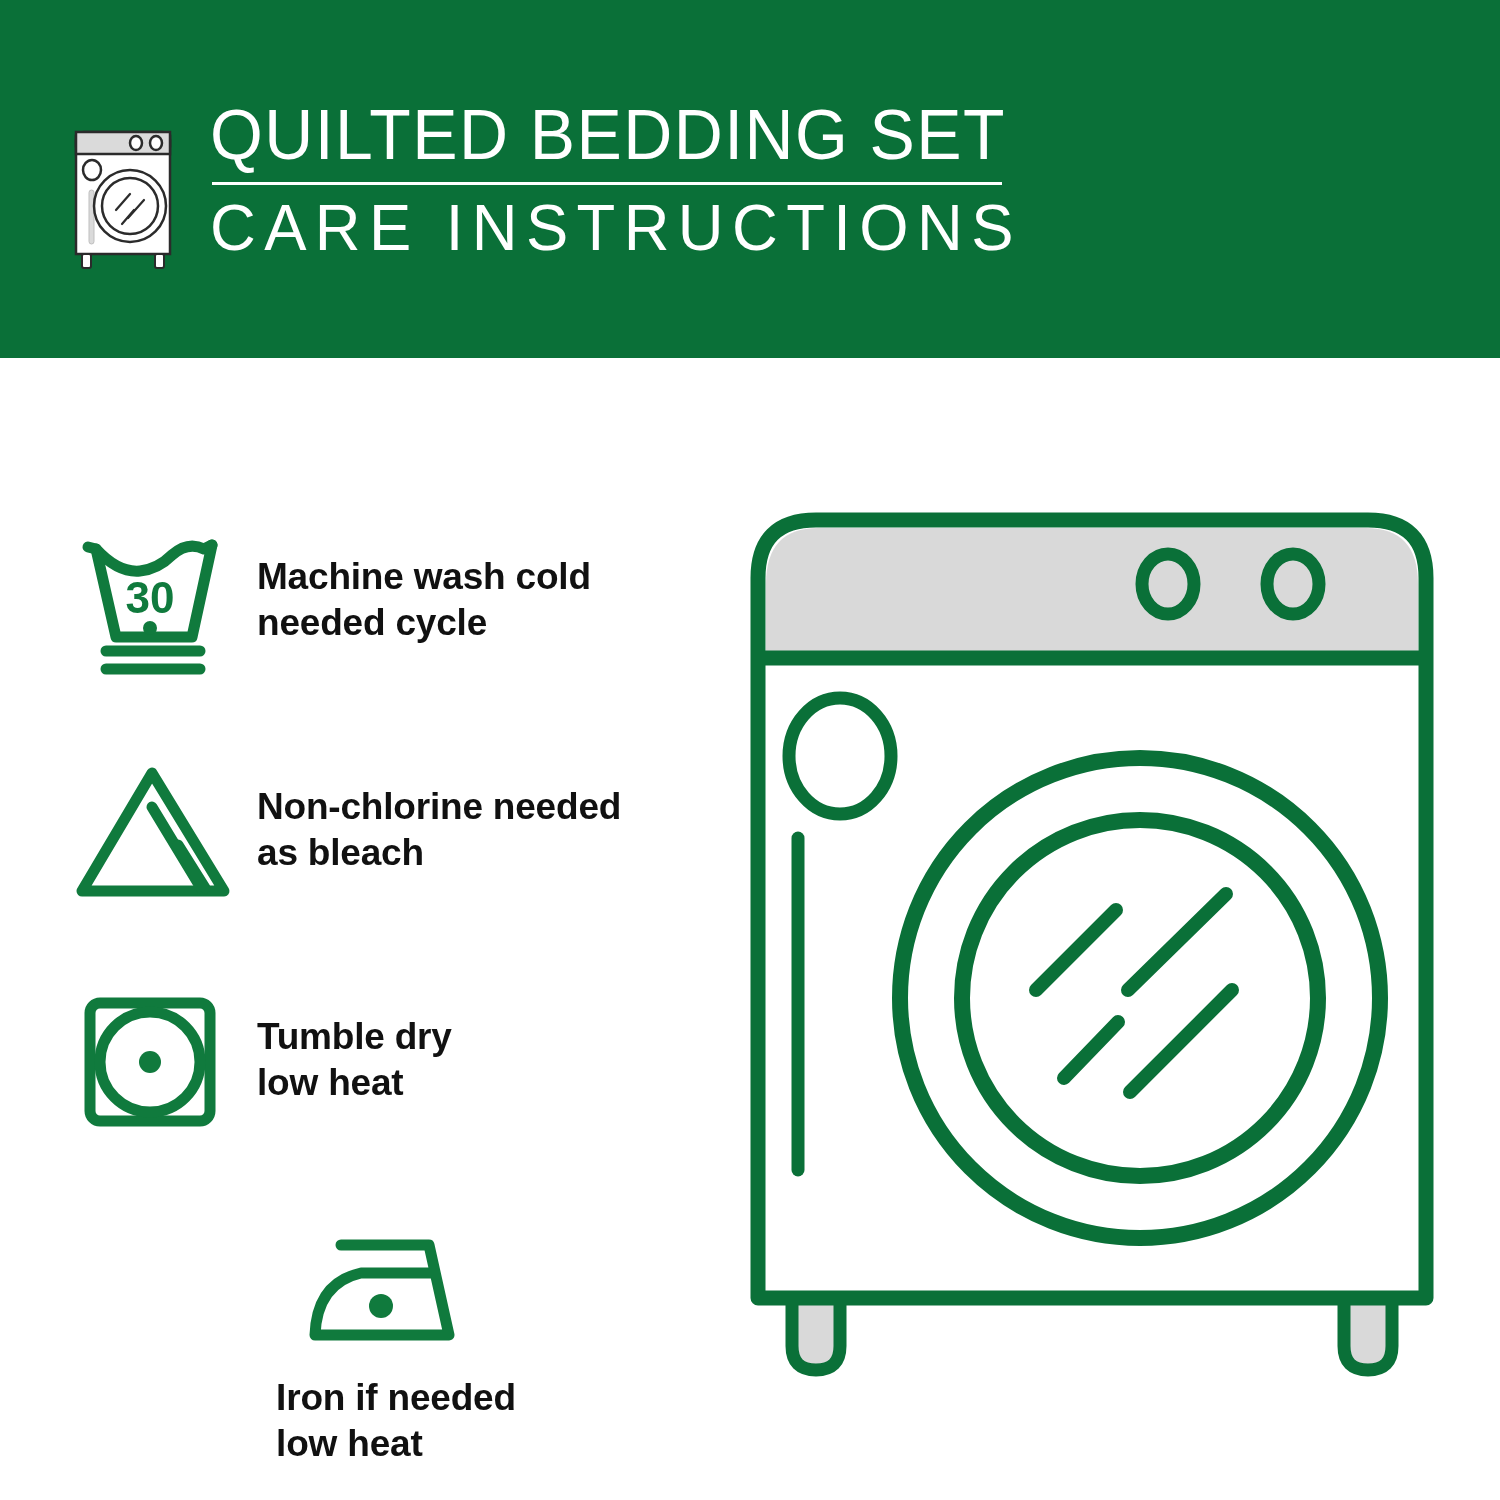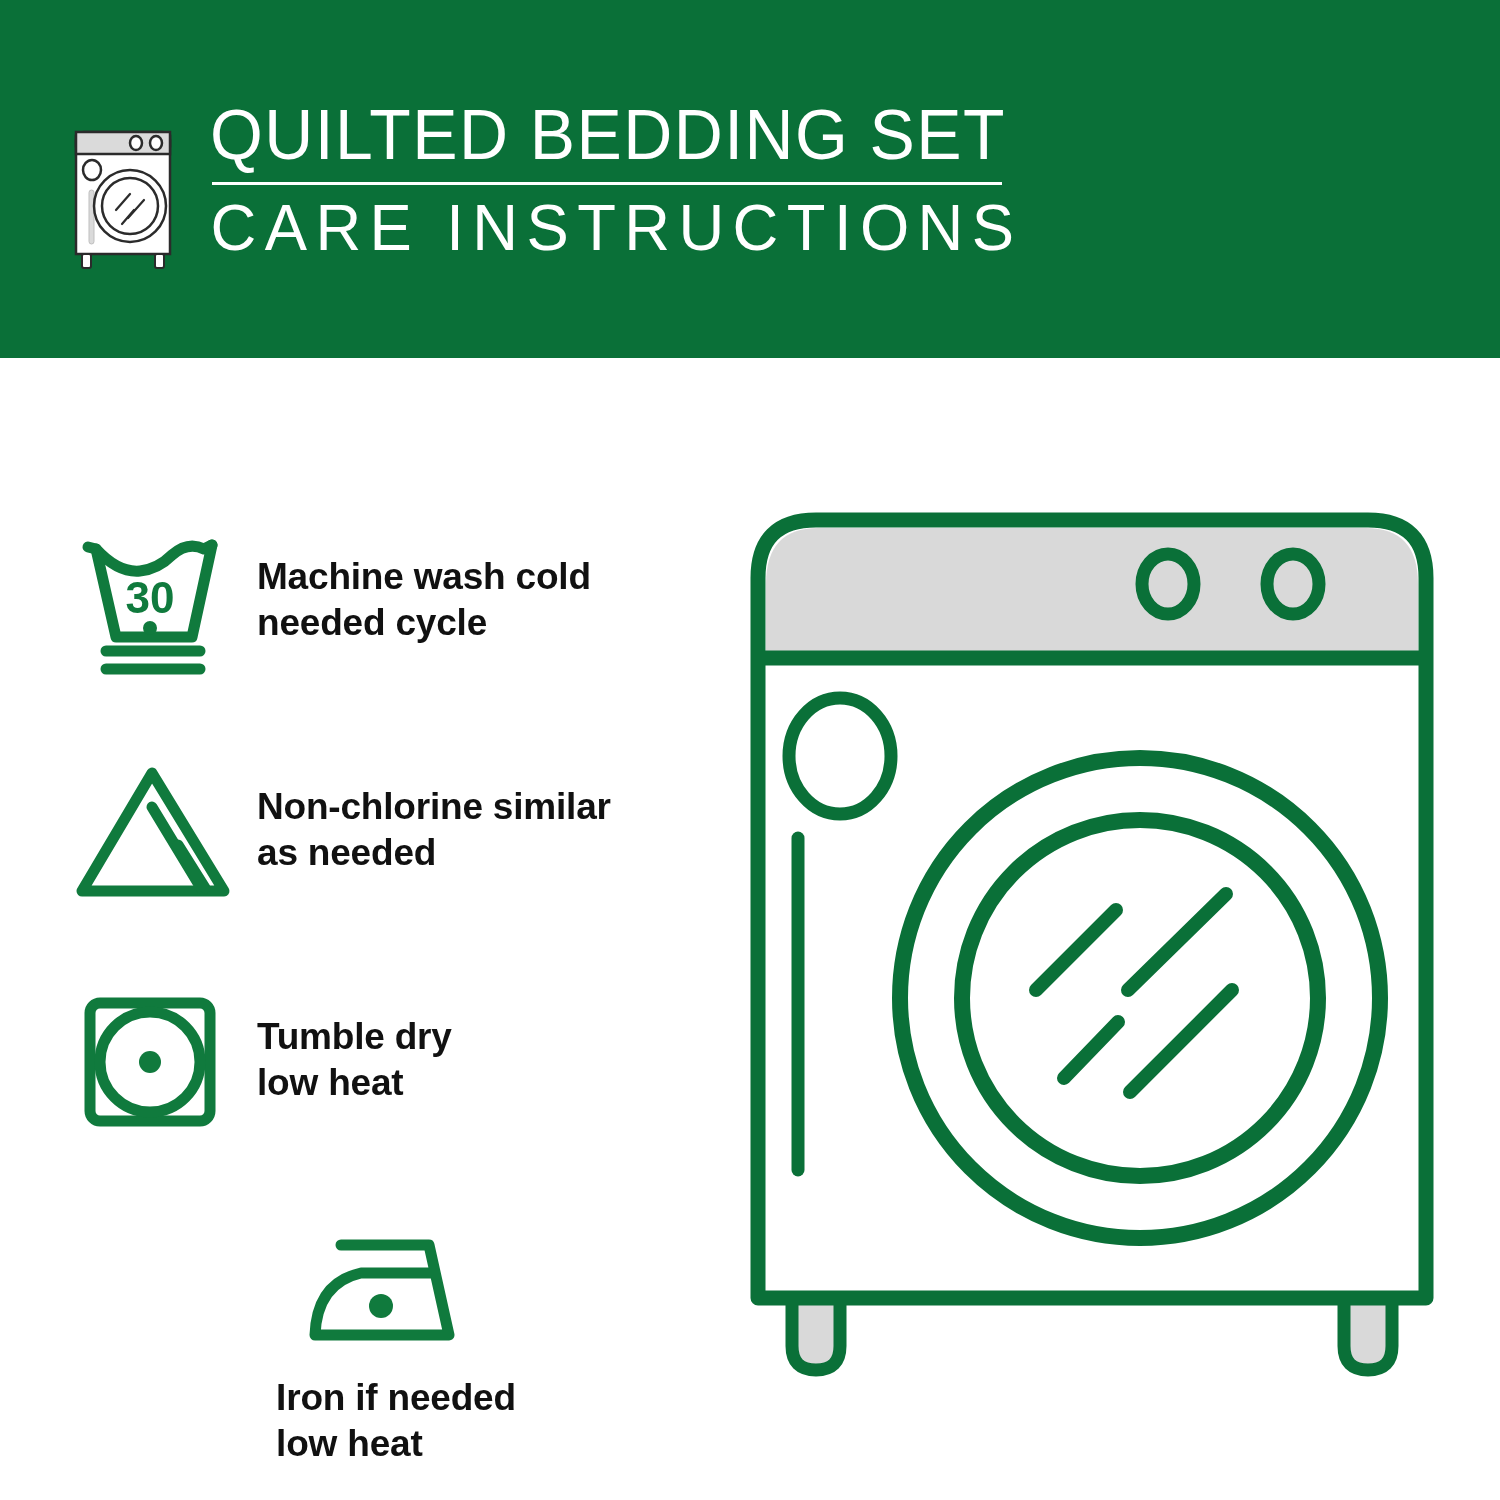--- a/index.html
+++ b/index.html
@@ -38,21 +38,20 @@
     width: 130px;
     height: 168px;
     flex: 0 0 auto;
     margin-top: 10px;
   }
   .header-text {
     margin-left: 22px;
     padding-top: 2px;
     display: flex;
     flex-direction: column;
-    text-align: right;
   }
   .title-main {
     color: #ffffff;
     font-size: 70px;
     line-height: 74px;
     font-weight: 300;
     letter-spacing: 1.5px;
     white-space: nowrap;
     transform: scaleX(0.97);
     transform-origin: left center;
@@ -200,22 +199,22 @@
       <div class="care-icon">
         <svg viewBox="0 0 175 150" width="175" height="150" aria-hidden="true">
           <g fill="none" stroke="#107a3d" stroke-width="11" stroke-linecap="round" stroke-linejoin="round">
             <path d="M82 18 L154 136 L12 136 Z"></path>
             <line x1="82" y1="52" x2="131" y2="133"></line>
             <line x1="108" y1="90" x2="135" y2="133"></line>
           </g>
         </svg>
       </div>
       <div class="care-text">
-        <span class="line">Non-chlorine similar</span>
-        <span class="line">as needed</span>
+        <span class="line">Non-chlorine needed</span>
+        <span class="line">as bleach</span>
       </div>
     </div>
 
     <div class="care-row">
       <div class="care-icon">
         <svg viewBox="0 0 175 150" width="175" height="150" aria-hidden="true">
           <rect x="20" y="18" width="120" height="118" rx="10" ry="10" fill="none" stroke="#107a3d" stroke-width="11"></rect>
           <circle cx="80" cy="77" r="50" fill="none" stroke="#107a3d" stroke-width="11"></circle>
           <circle cx="80" cy="77" r="11" fill="#107a3d"></circle>
         </svg>

